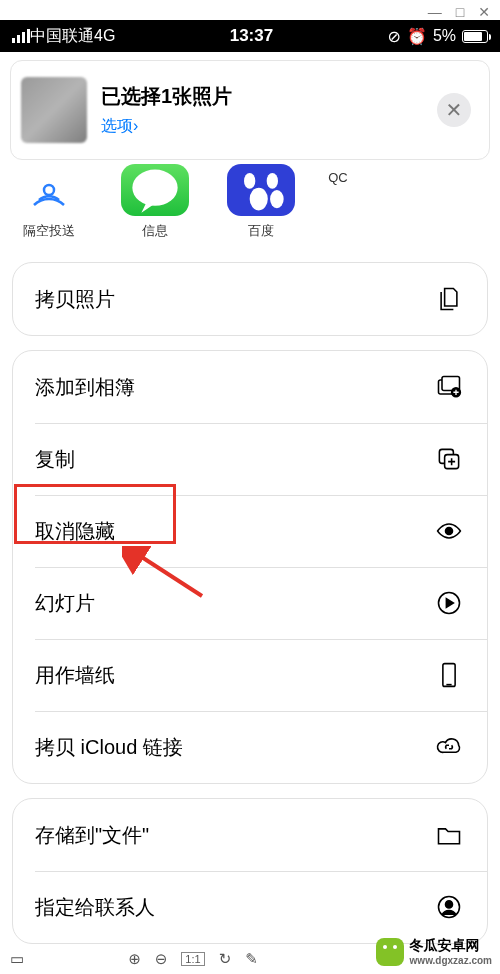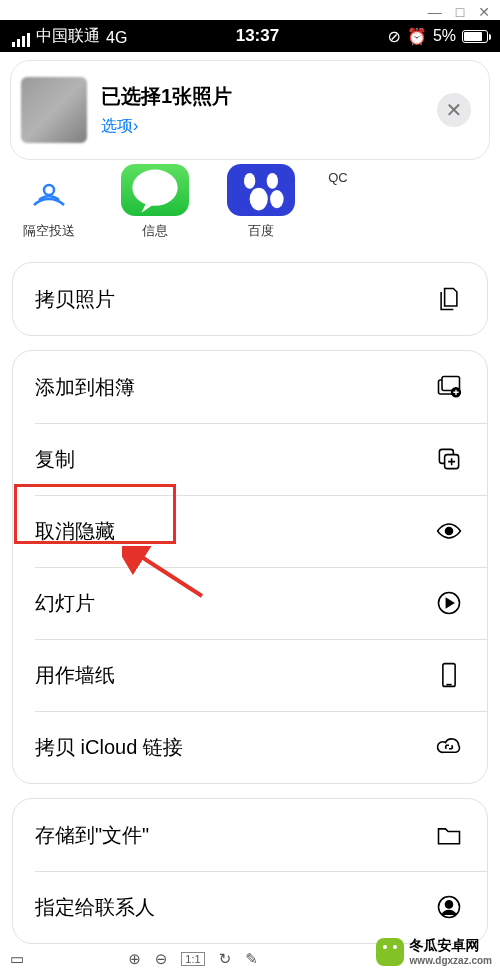--- a/index.html
+++ b/index.html
@@ -4,35 +4,35 @@
   <style>
     * { margin: 0; padding: 0; box-sizing: border-box; }
     body { width: 500px; height: 974px; font-family: -apple-system, "PingFang SC", sans-serif; background: #fff; position: relative; overflow: hidden; }
 
     
     .win-chrome { position: absolute; top: 0; right: 0; height: 24px; display: flex; gap: 14px; padding: 4px 10px; color: #777; font-size: 14px; }
     .win-chrome span { cursor: default; }
 
     
     .status-bar { position: absolute; top: 20px; left: 0; right: 0; height: 32px; background: #000; color: #fff; display: flex; align-items: center; justify-content: space-between; padding: 0 12px; font-size: 16px; font-weight: 500; }
-    .status-left { display: flex; align-items: flex-end; gap: 6px; }
+    .status-left { display: flex; align-items: center; }
     .signal-bars { display: flex; align-items: flex-end; gap: 2px; }
     .signal-bars span { width: 3px; background: #fff; display: inline-block; }
     .signal-bars span:nth-child(1){height:5px}
     .signal-bars span:nth-child(2){height:8px}
     .signal-bars span:nth-child(3){height:11px}
     .signal-bars span:nth-child(4){height:14px}
     .status-center { font-weight: 600; font-size: 17px; }
     .status-right { display: flex; align-items: center; gap: 6px; }
     .battery-icon { width: 26px; height: 13px; border: 1.5px solid #fff; border-radius: 3px; position: relative; }
     .battery-icon::after { content:""; position:absolute; right:-4px; top:3px; width:2px; height:6px; background:#fff; border-radius:0 2px 2px 0; }
     .battery-fill { position:absolute; left:1px; top:1px; bottom:1px; width:77%; background:#fff; border-radius:1px; }
 
     
-    .sheet-header { position: absolute; top: 60px; left: 10px; right: 10px; height: 100px; background: #fff; border-radius: 20px; display: flex; align-items: center; padding: 10px; border: 1px solid #e5e5e5; }
+    .sheet-header { position: absolute; top: 60px; left: 10px; right: 10px; height: 100px; background: #fff; border-radius: 12px; display: flex; align-items: center; padding: 10px; border: 1px solid #e5e5e5; }
     .thumb { width: 66px; height: 66px; background: linear-gradient(135deg,#9a9a9a,#b4b4b4,#7f7f7f); border-radius: 6px; filter: blur(1px); }
     .sheet-text { margin-left: 14px; flex: 1; }
     .sheet-title { font-size: 20px; font-weight: 600; color: #000; }
     .sheet-options { color: #007aff; font-size: 16px; margin-top: 6px; }
     .close-x { width: 34px; height: 34px; border-radius: 50%; background: #e9e9eb; color: #777; display:flex; align-items:center; justify-content:center; font-size:20px; margin-right: 8px; }
 
     
     .share-row { position: absolute; top: 164px; left: 0; right: 0; height: 88px; display: flex; padding: 0 10px; gap: 28px; }
     .share-item { width: 78px; display: flex; flex-direction: column; align-items: center; }
     .share-icon { width: 68px; height: 52px; border-radius: 14px; display:flex; align-items:center; justify-content:center; overflow: hidden; }

